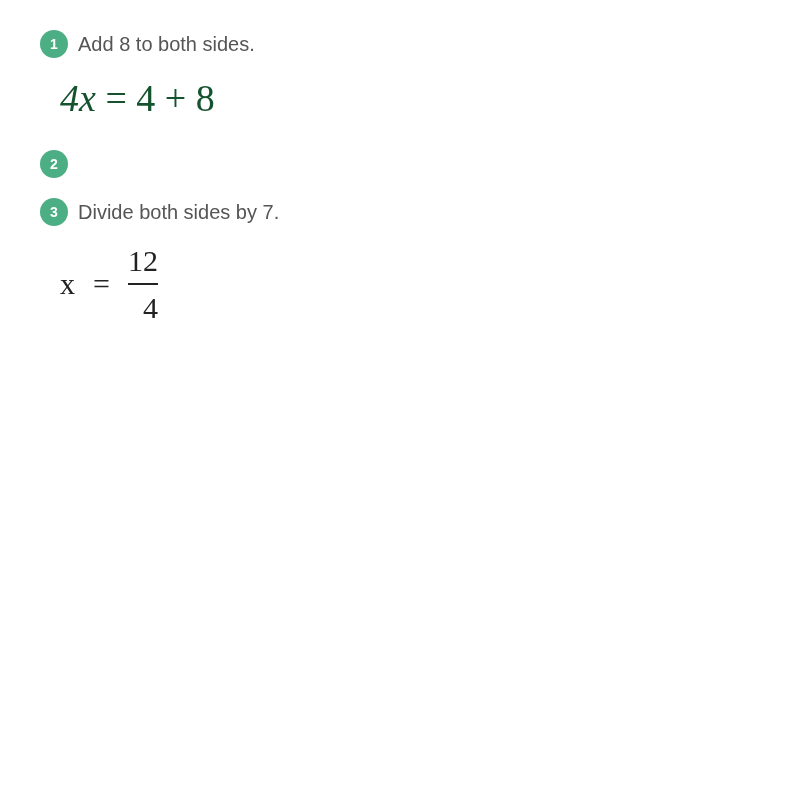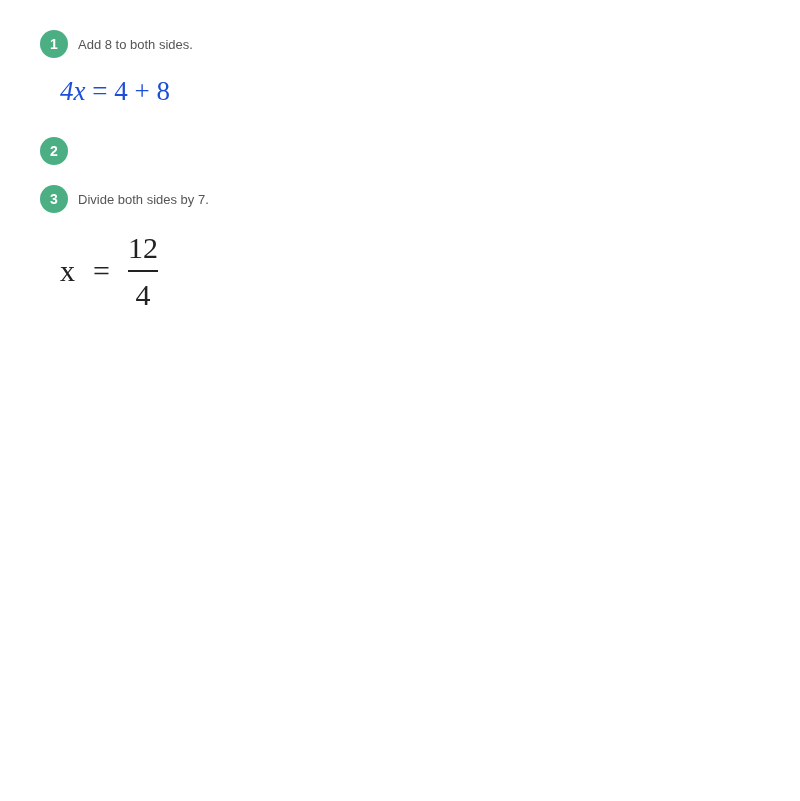--- a/index.html
+++ b/index.html
@@ -36,49 +36,49 @@
       border-radius: 50%;
       background-color: #4caf84;
       color: #ffffff;
       font-size: 14px;
       font-family: Arial, sans-serif;
       font-weight: bold;
       flex-shrink: 0;
     }
 
     .step-description {
-      font-size: 13px;
+      font-size: 20px;
       color: #555555;
       font-family: Arial, sans-serif;
       font-weight: normal;
     }
 
     .equation-block {
       margin: 10px 0 30px 20px;
-      font-size: 27px;
-      color: #1d4ed8;
+      font-size: 38px;
+      color: #14532d;
     }
 
     .equation-block .var {
       font-style: italic;
     }
 
     .fraction-equation {
       display: flex;
       align-items: center;
       gap: 18px;
       margin: 10px 0 30px 20px;
       font-size: 30px;
       color: #222222;
     }
 
     .fraction {
       display: inline-flex;
       flex-direction: column;
-      align-items: center;
+      align-items: flex-end;
       font-size: 30px;
       line-height: 1.1;
     }
 
     .fraction .numerator {
       padding-bottom: 4px;
     }
 
     .fraction .fraction-line {
       width: 100%;

